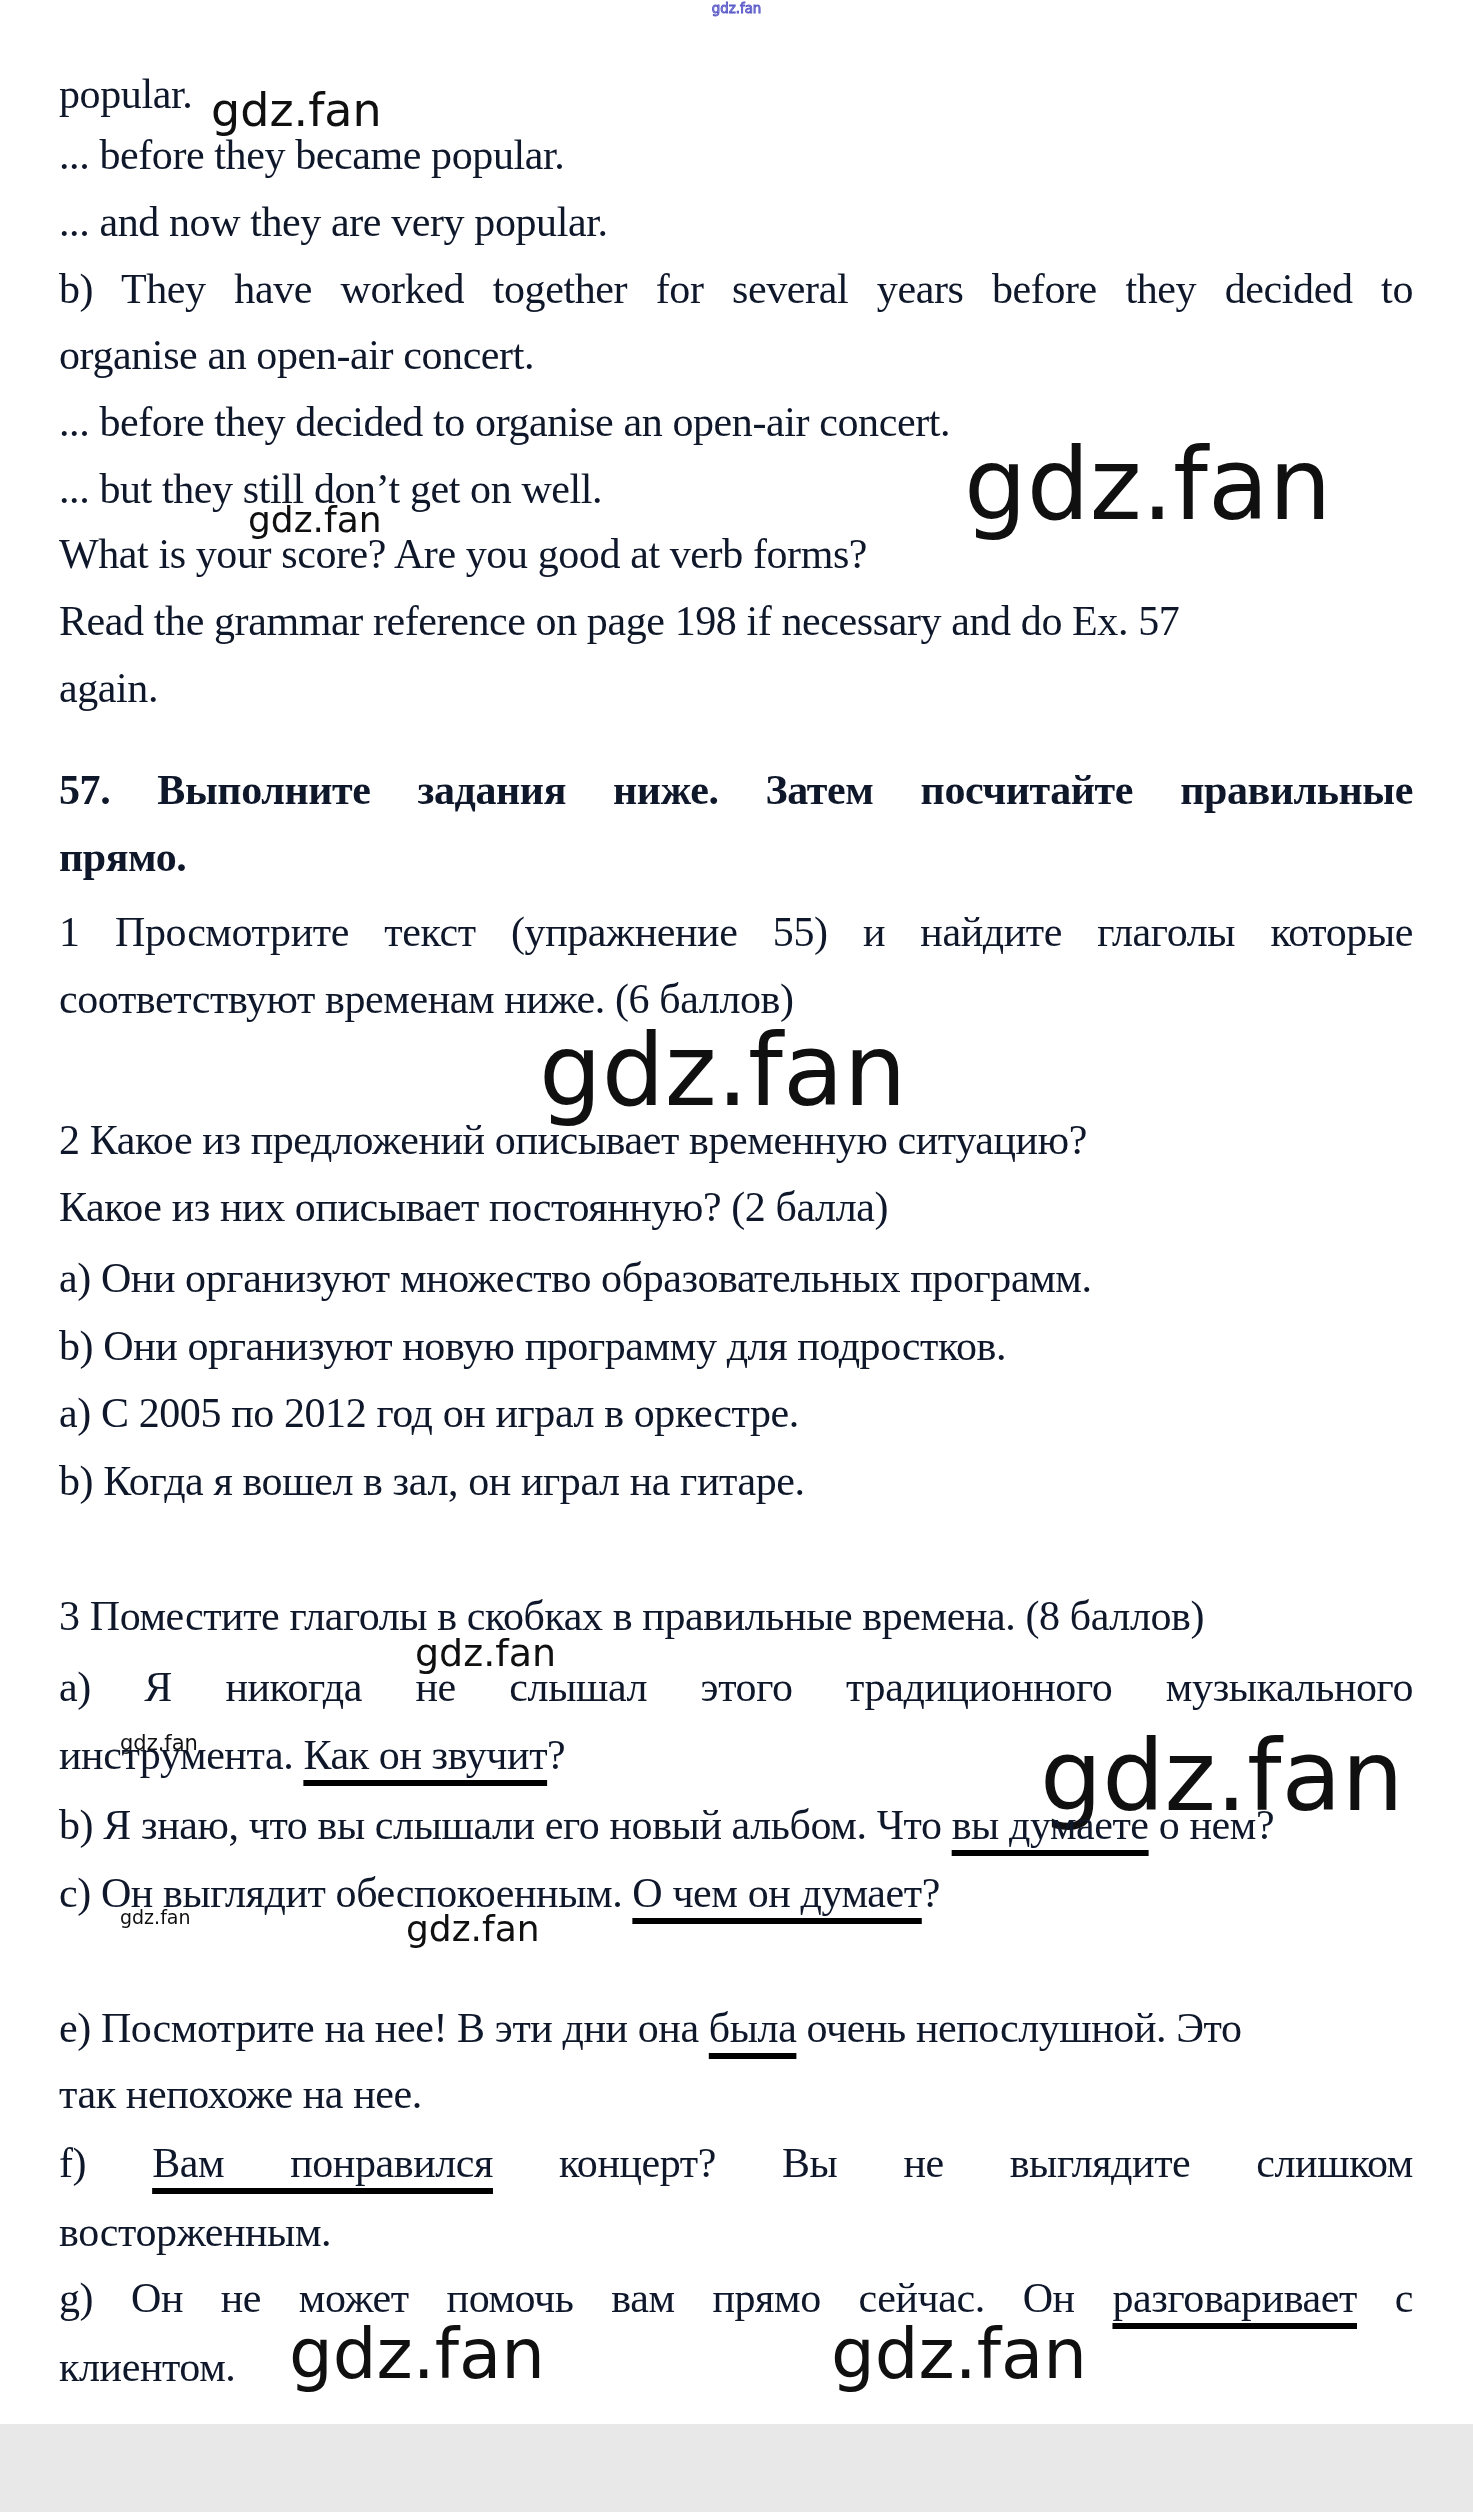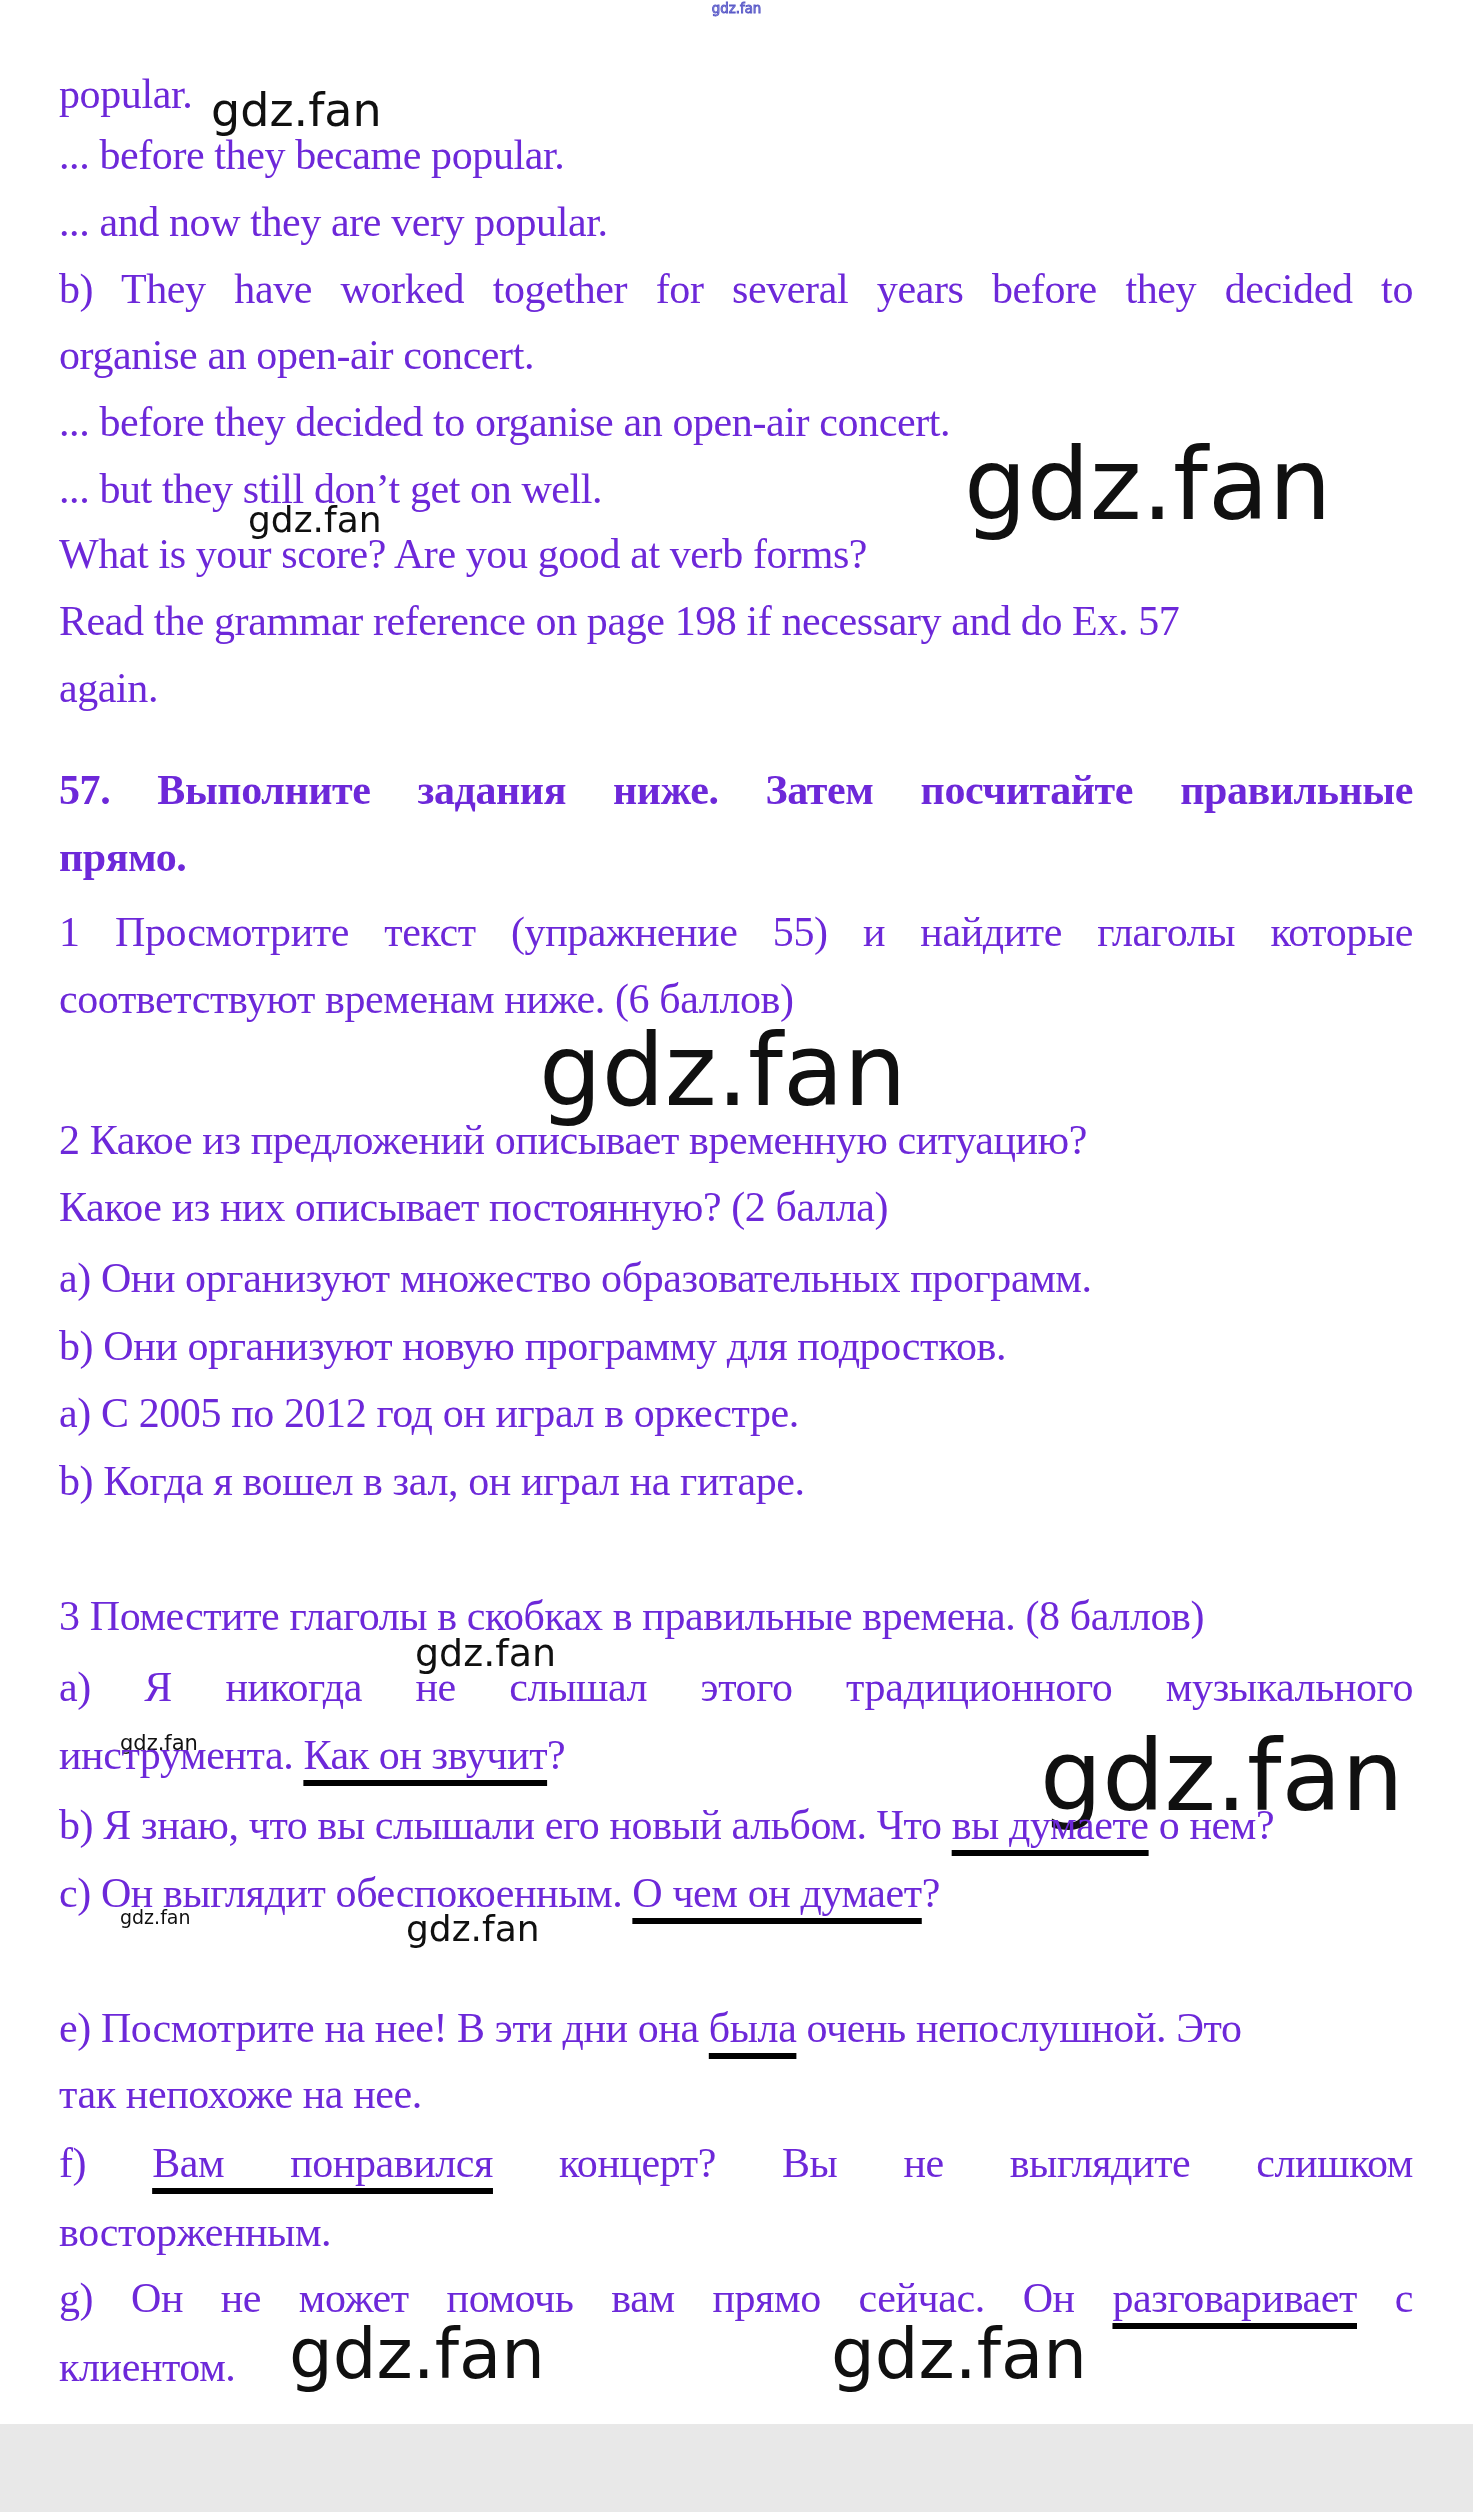--- a/index.html
+++ b/index.html
@@ -9,21 +9,21 @@
     background:#ffffff;
     overflow:hidden;
     font-family:"Liberation Serif", serif;
   }
   .line{
     position:absolute;
     left:59px;
     width:1354px;
     font-size:42px;
     line-height:50px;
-    color:#6d28d9;
+    color:#0f172a;
     white-space:nowrap;
     letter-spacing:-0.4px;
   }
   .line.just{
     white-space:normal;
     text-align:justify;
     text-align-last:justify;
   }
   .line.bold{font-weight:bold;}
   .u{

